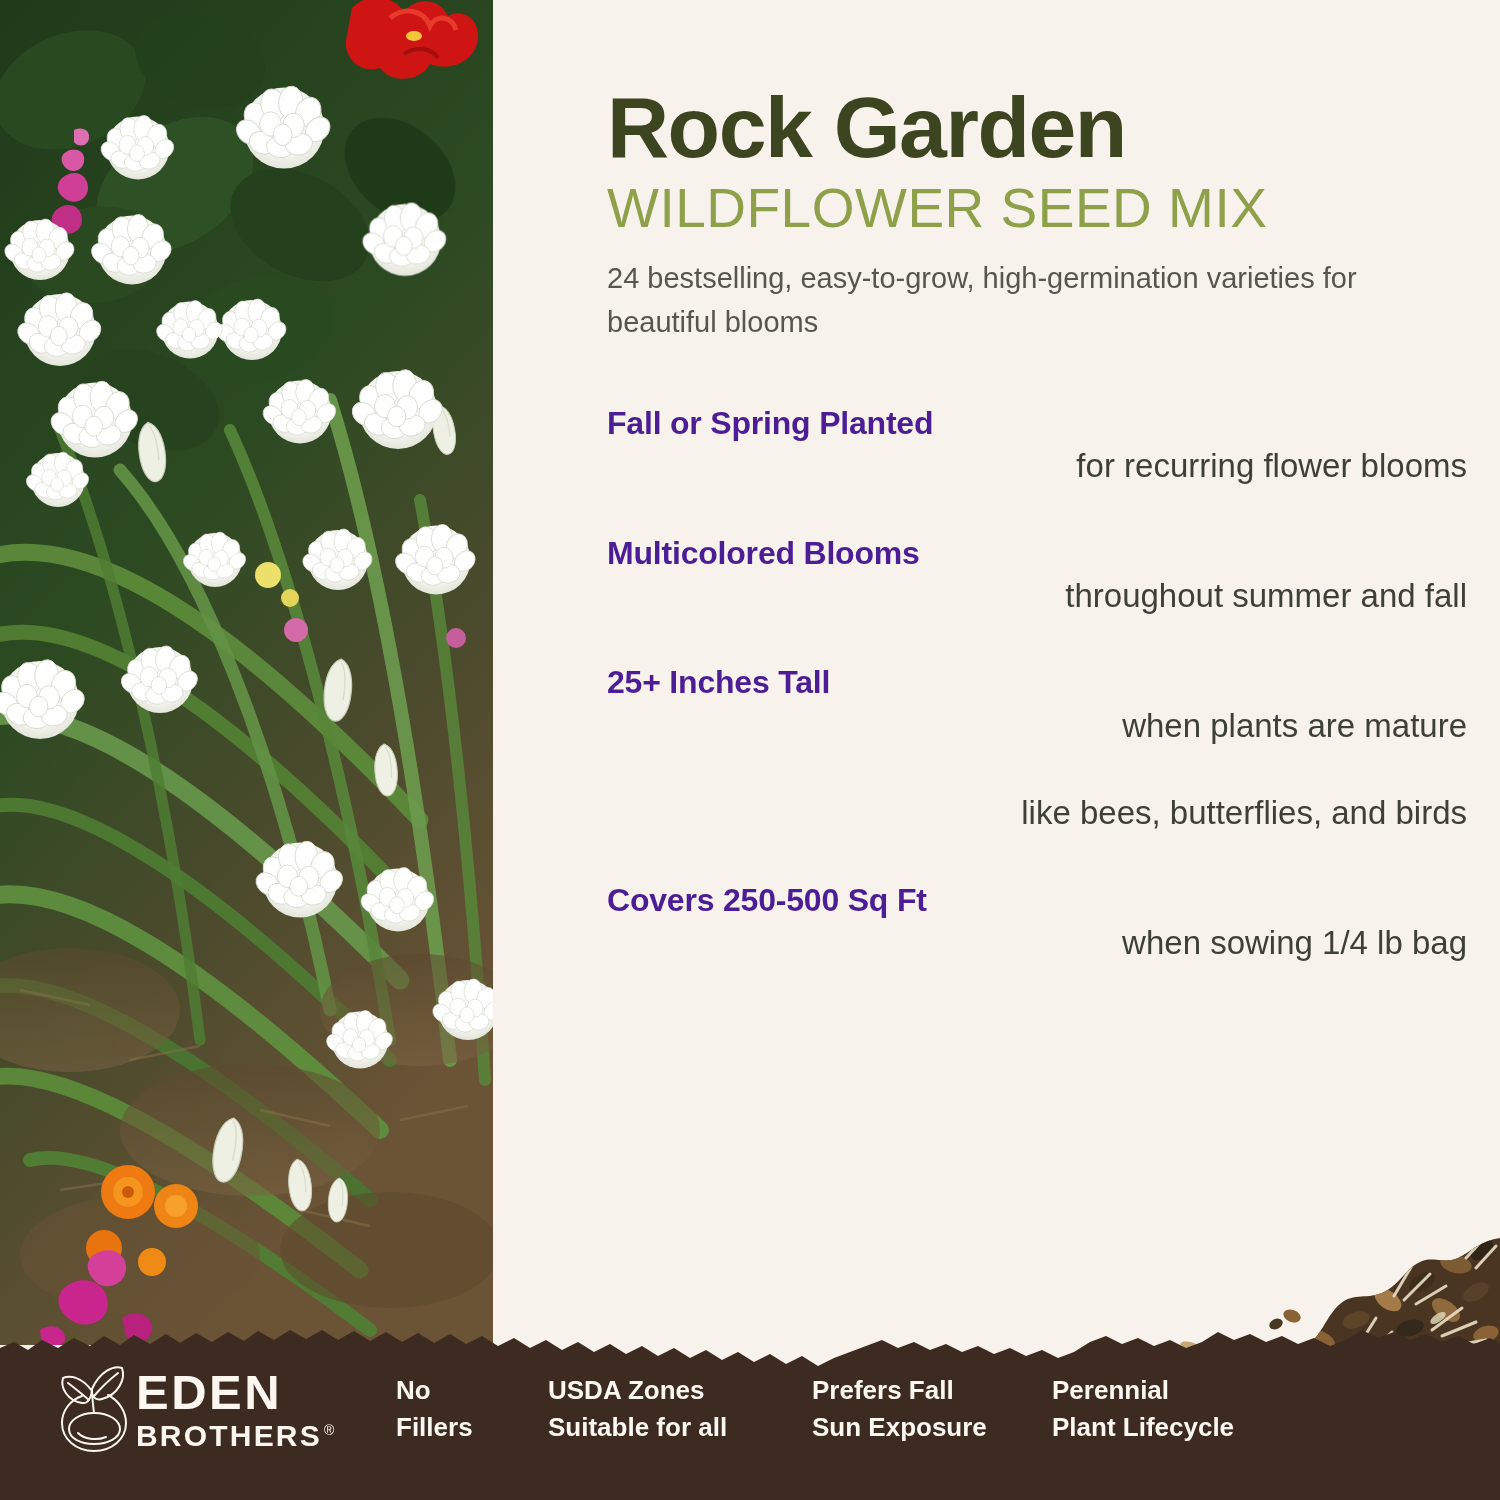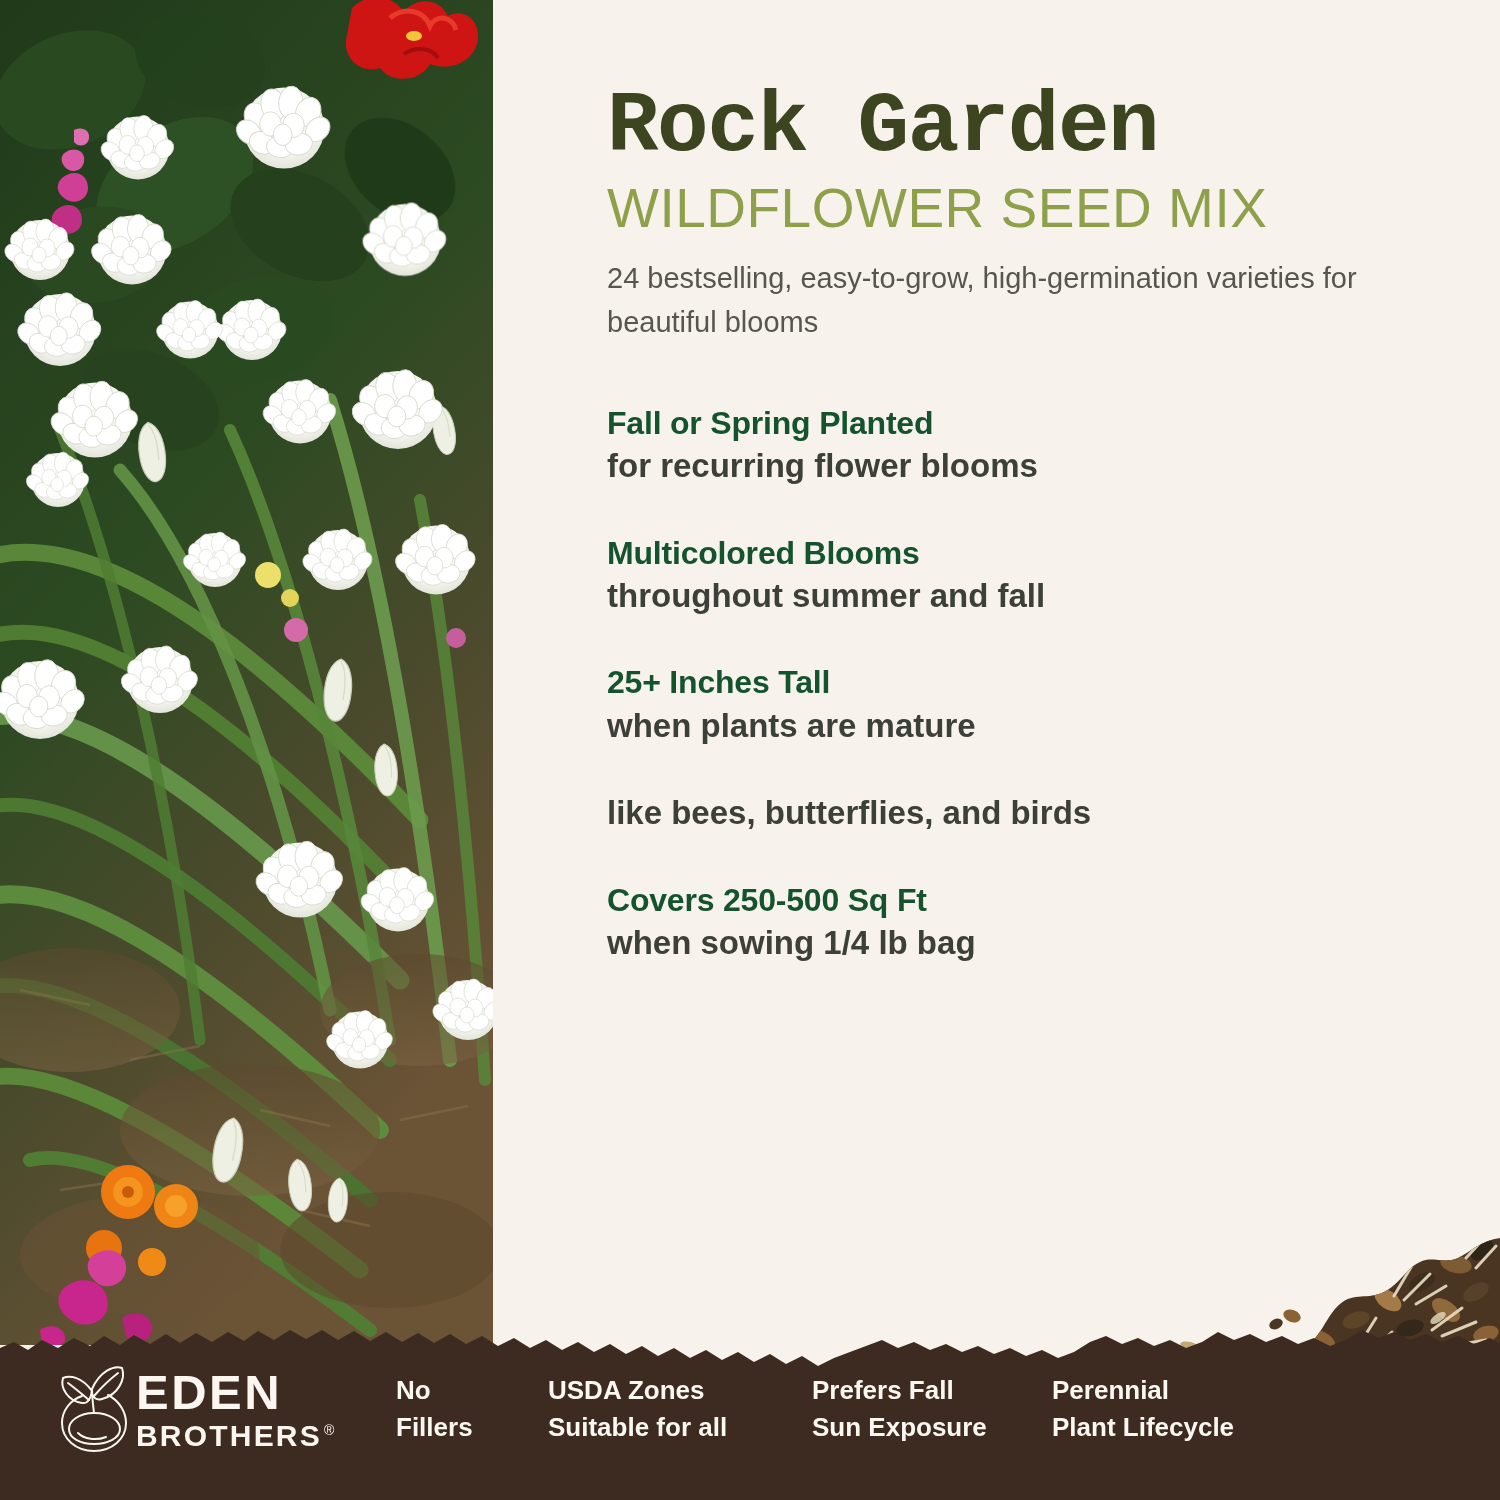--- a/index.html
+++ b/index.html
@@ -45,21 +45,20 @@
 
   #title-block { padding-top: 84px; }
 
   #product-title {
     font-size: 86px;
     font-weight: bold;
     color: #3D4420;
     letter-spacing: -1.5px;
     line-height: 1.0;
     white-space: nowrap;
-    font-family: Liberation Mono, monospace;
   }
 
   #product-subtitle {
     margin-top: 10px;
     font-size: 55px;
     font-weight: 400;
     color: #8FA04A;
     letter-spacing: 0.5px;
     line-height: 1.05;
     white-space: nowrap;
@@ -75,30 +74,31 @@
 
   
   #feature-list { margin-top: 58px; }
 
   .feature-item { margin-bottom: 44px; }
   .feature-item:last-child { margin-bottom: 0; }
 
   .feature-headline {
     font-size: 32px;
     font-weight: bold;
-    color: #14532d;
+    color: #4c1d95;
     line-height: 1.32;
     letter-spacing: -0.2px;
   }
 
   .feature-sub {
     font-size: 33px;
-    font-weight: 700;
+    font-weight: 400;
     color: #3D3F39;
     line-height: 1.32;
+    text-align: right;
   }
 
   
   #seed-pile {
     position: absolute;
     right: 0;
     bottom: 0;
     width: 330px;
     height: 300px;
     pointer-events: none;

